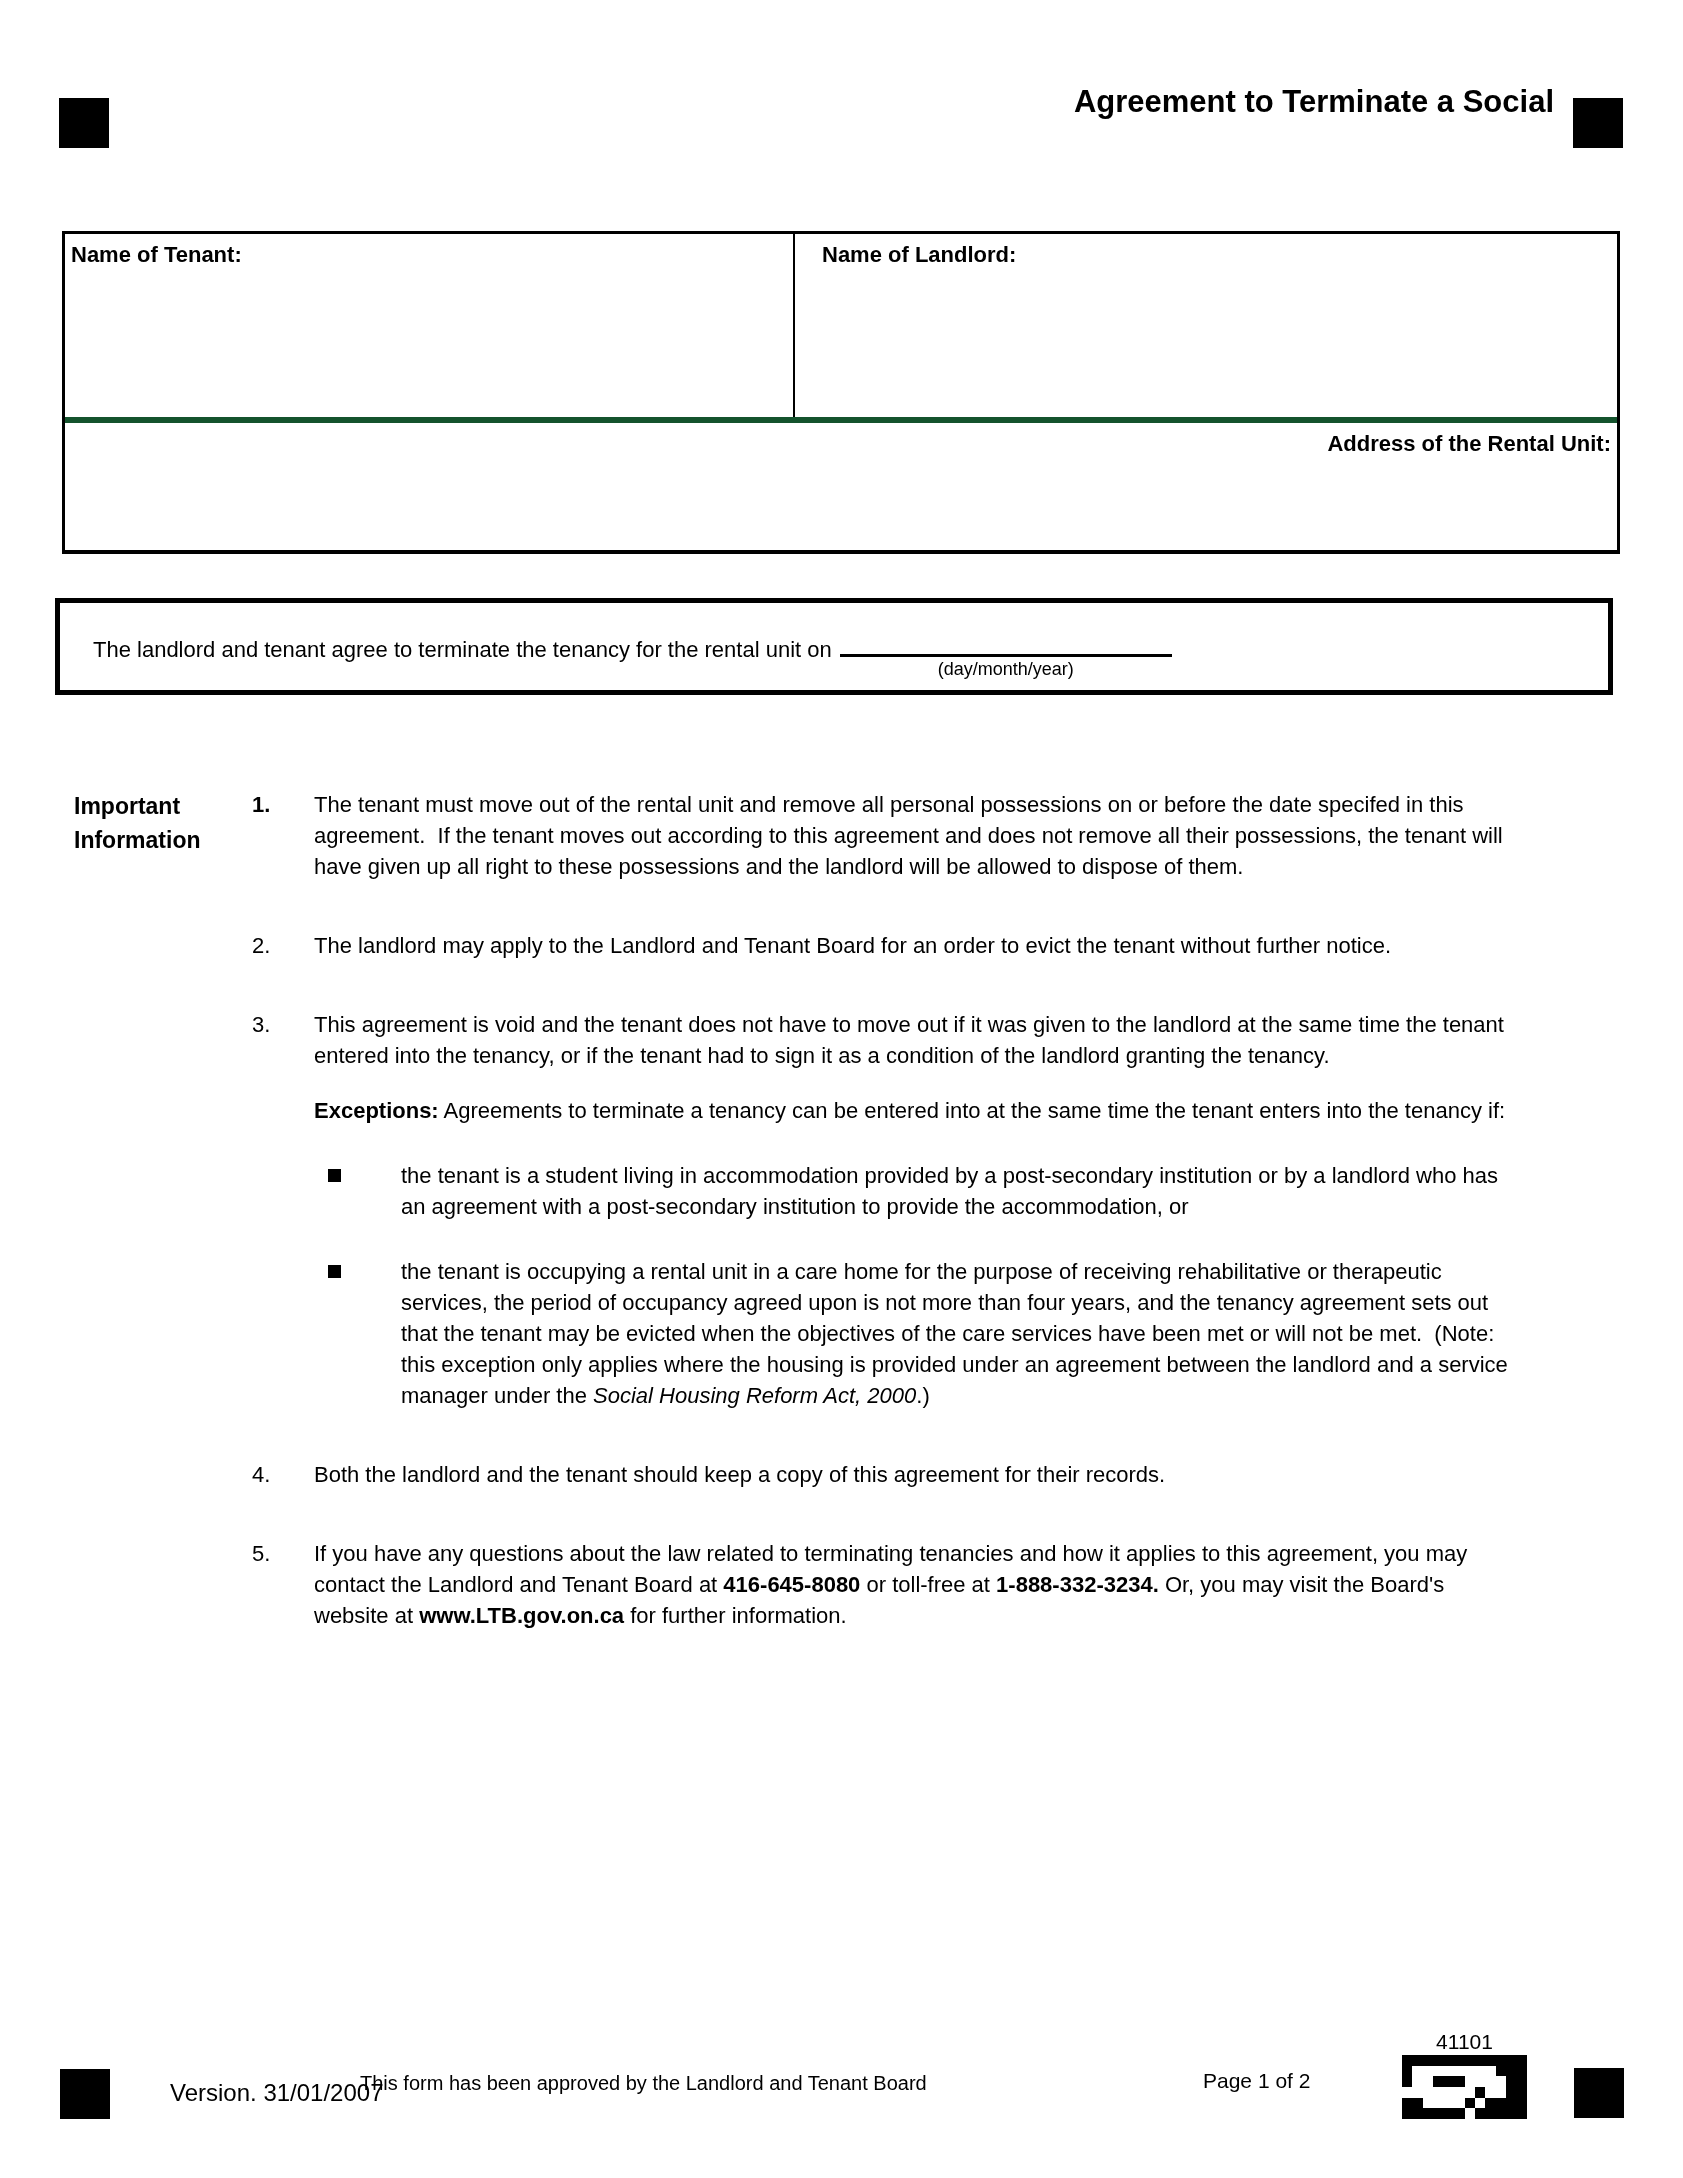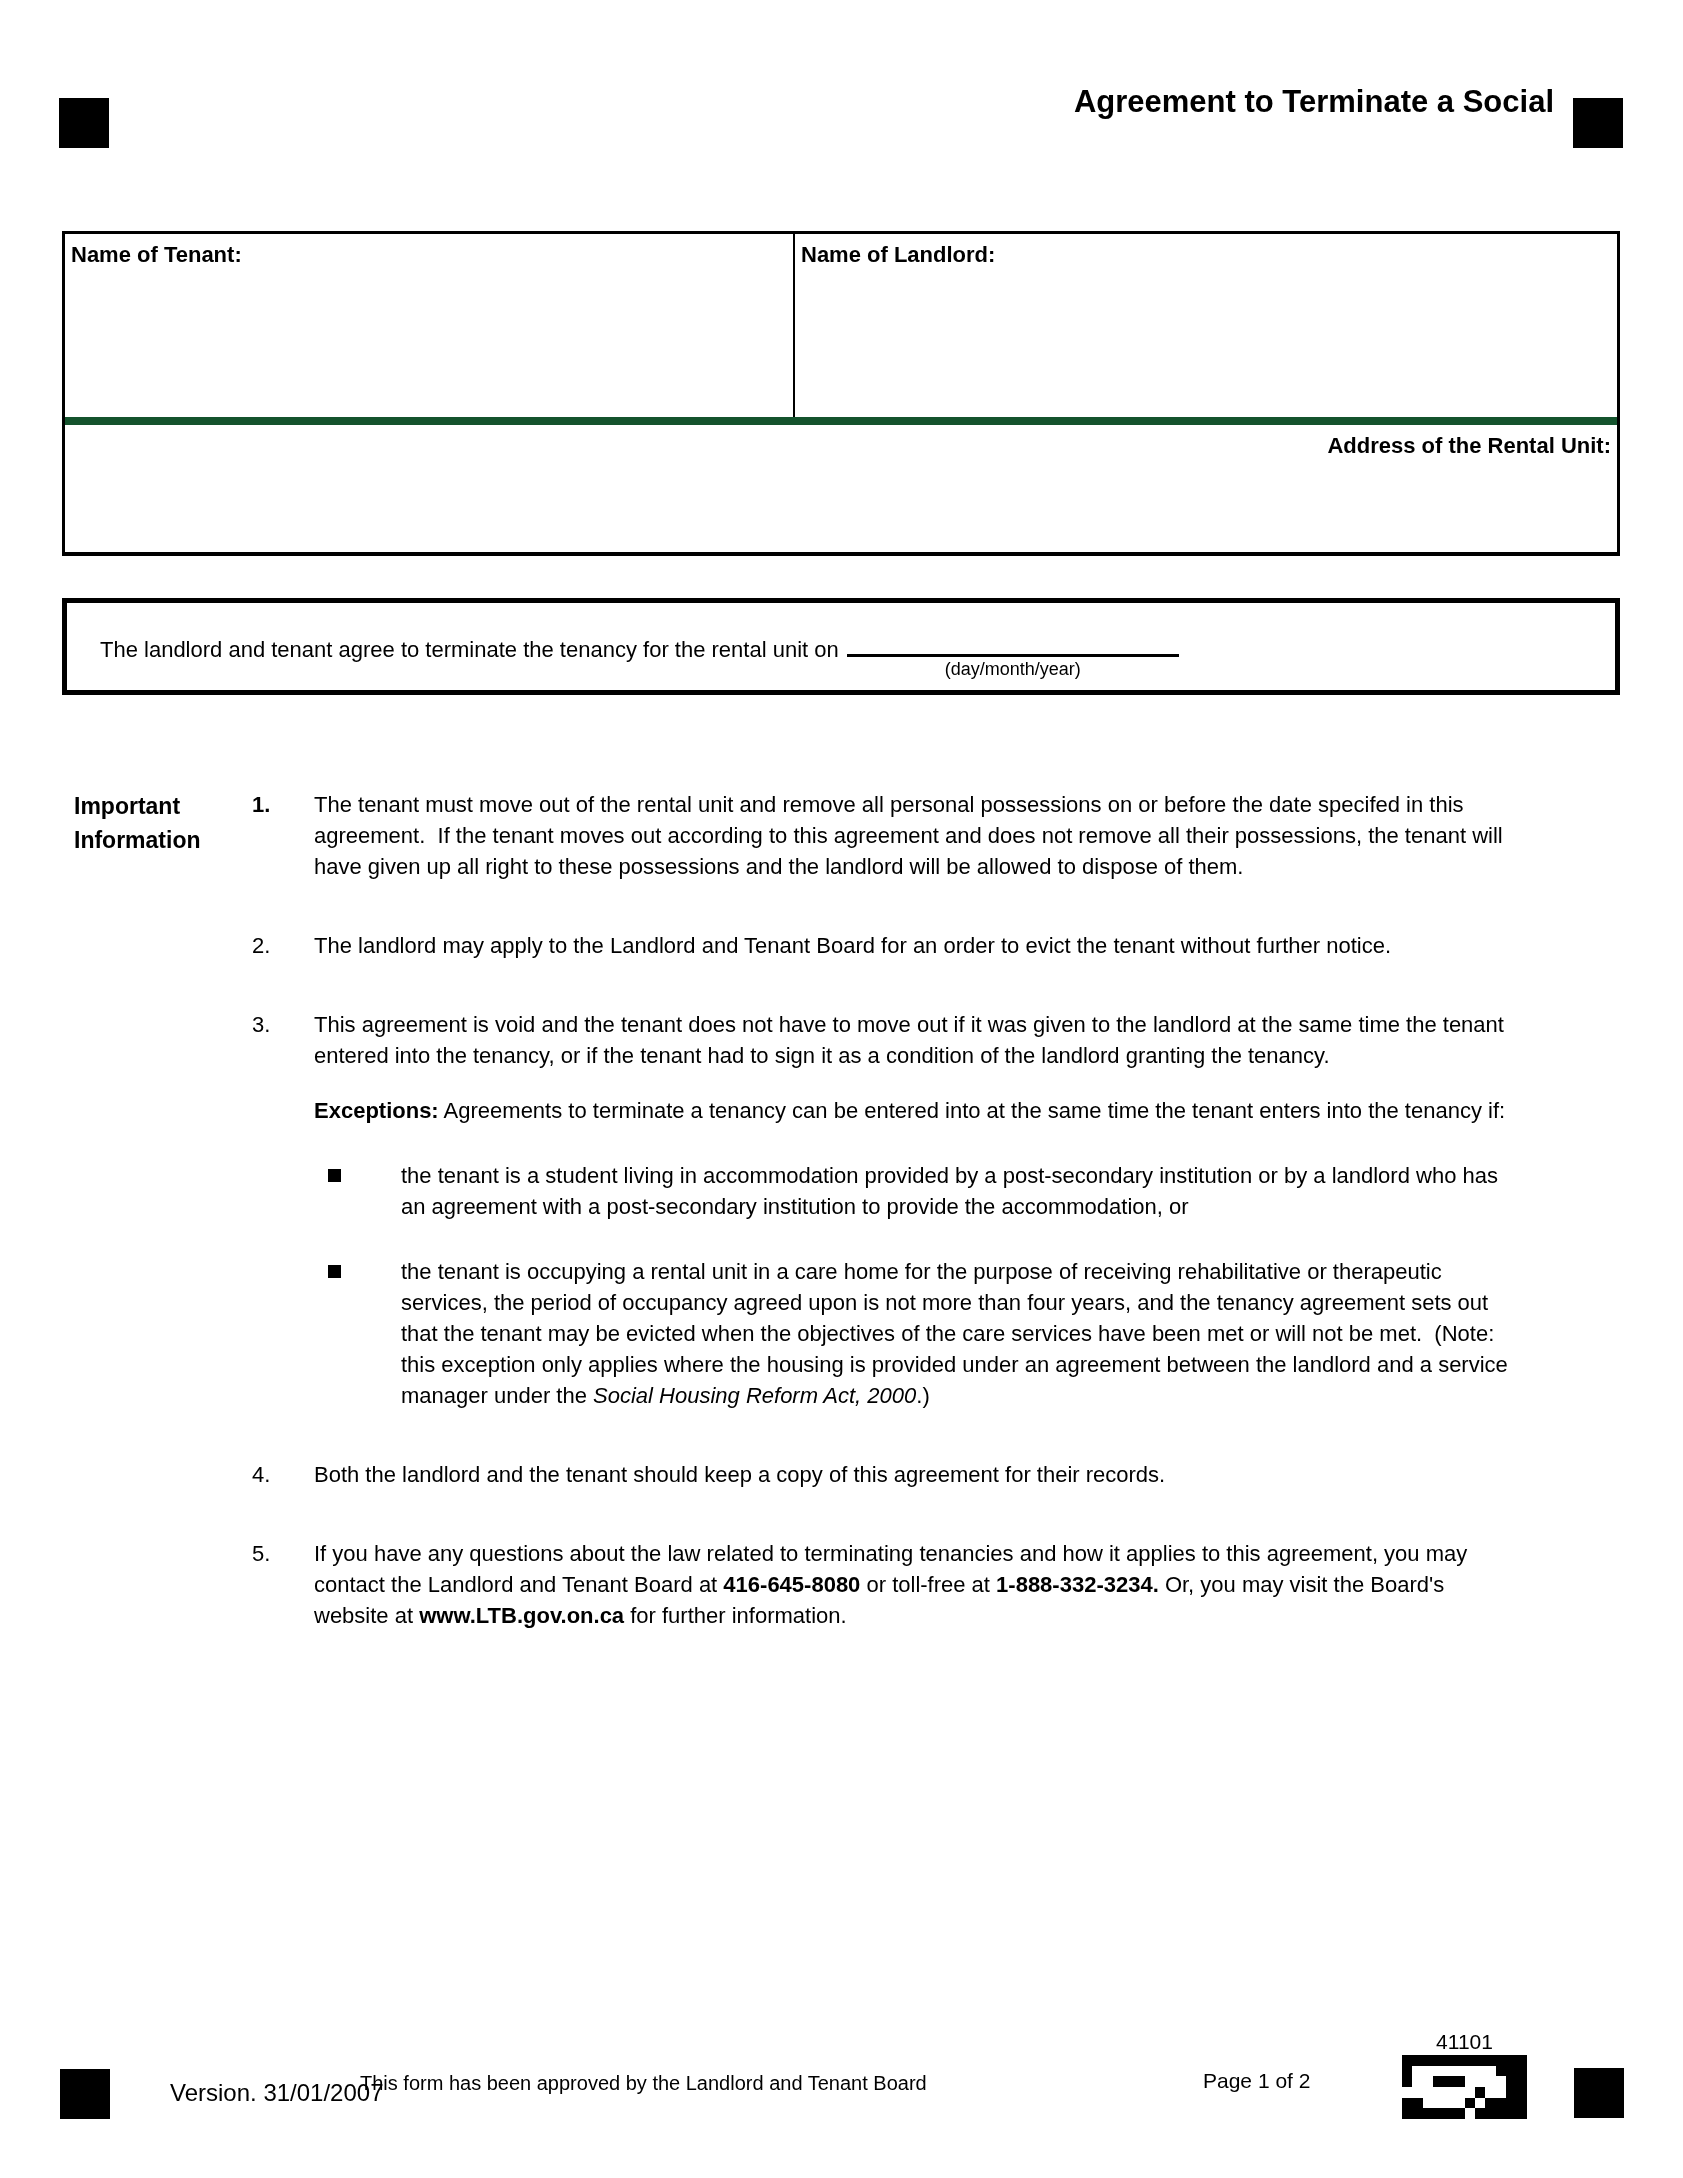--- a/index.html
+++ b/index.html
@@ -9,29 +9,29 @@
   #sq-tl{left:59px;top:98px;}
   #sq-tr{left:1573px;top:98px;}
   #sq-bl{left:60px;top:2069px;}
   #sq-br{left:1574px;top:2068px;}
 
   .title-block{position:absolute;top:83px;right:129px;text-align:right;
                font-weight:bold;font-size:31px;line-height:37px;}
 
   .parties-table{position:absolute;left:62px;top:231px;width:1558px;
                  border:3px solid #000;border-bottom-width:4px;box-sizing:border-box;}
-  .pt-row1{display:flex;height:183px;border-bottom:8px solid #14532d;}
+  .pt-row1{display:flex;height:183px;border-bottom:6px solid #14532d;gap:21px;}
   .pt-cell{box-sizing:border-box;padding:8px 6px;}
   .pt-tenant{width:730px;border-right:2px solid #000;}
   .pt-landlord{flex:1;}
   .pt-row2{height:127px;text-align:right;}
   .cell-label{font-weight:bold;font-size:22px;}
   .fill-area{width:100%;height:70%;}
 
-  .agreement-box{position:absolute;left:62px;top:598px;width:1558px;height:97px;
+  .agreement-box{position:absolute;left:55px;top:598px;width:1558px;height:97px;
                  border:5px solid #000;box-sizing:border-box;font-size:22px;
                  padding:27px 0 0 33px;}
   .date-slot{display:inline-block;width:332px;height:24px;margin-left:8px;
              border-bottom:3px solid #000;position:relative;vertical-align:baseline;}
   .date-hint{position:absolute;top:29px;left:50%;transform:translateX(-50%);
              font-size:18px;white-space:nowrap;}
 
   .info-section{position:absolute;left:74px;top:789px;width:1490px;}
   .info-heading{position:absolute;left:0;top:0;width:163px;
                 font-weight:bold;font-size:23px;line-height:34px;}

